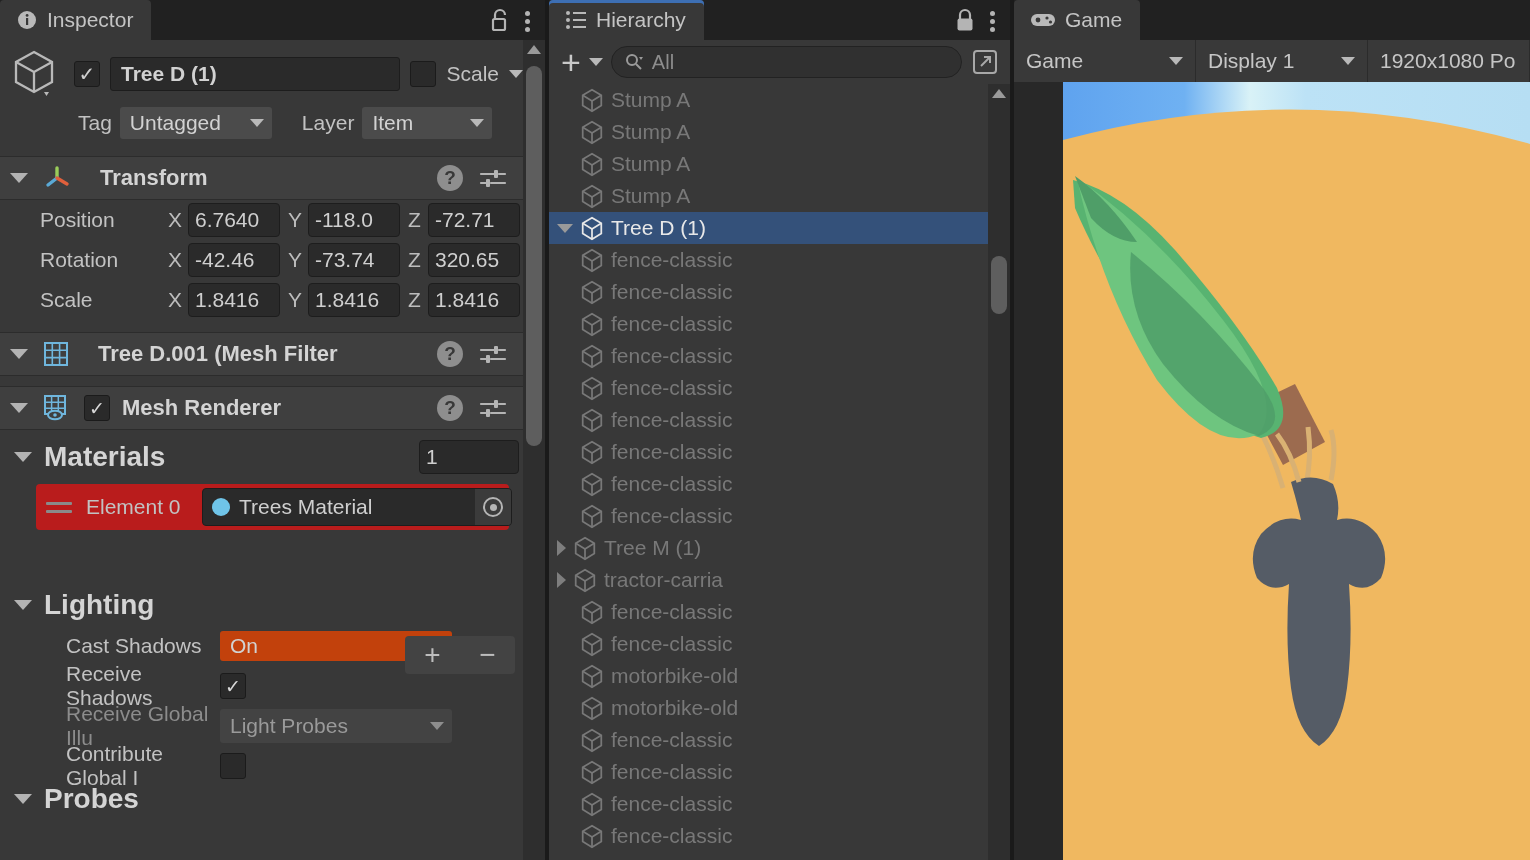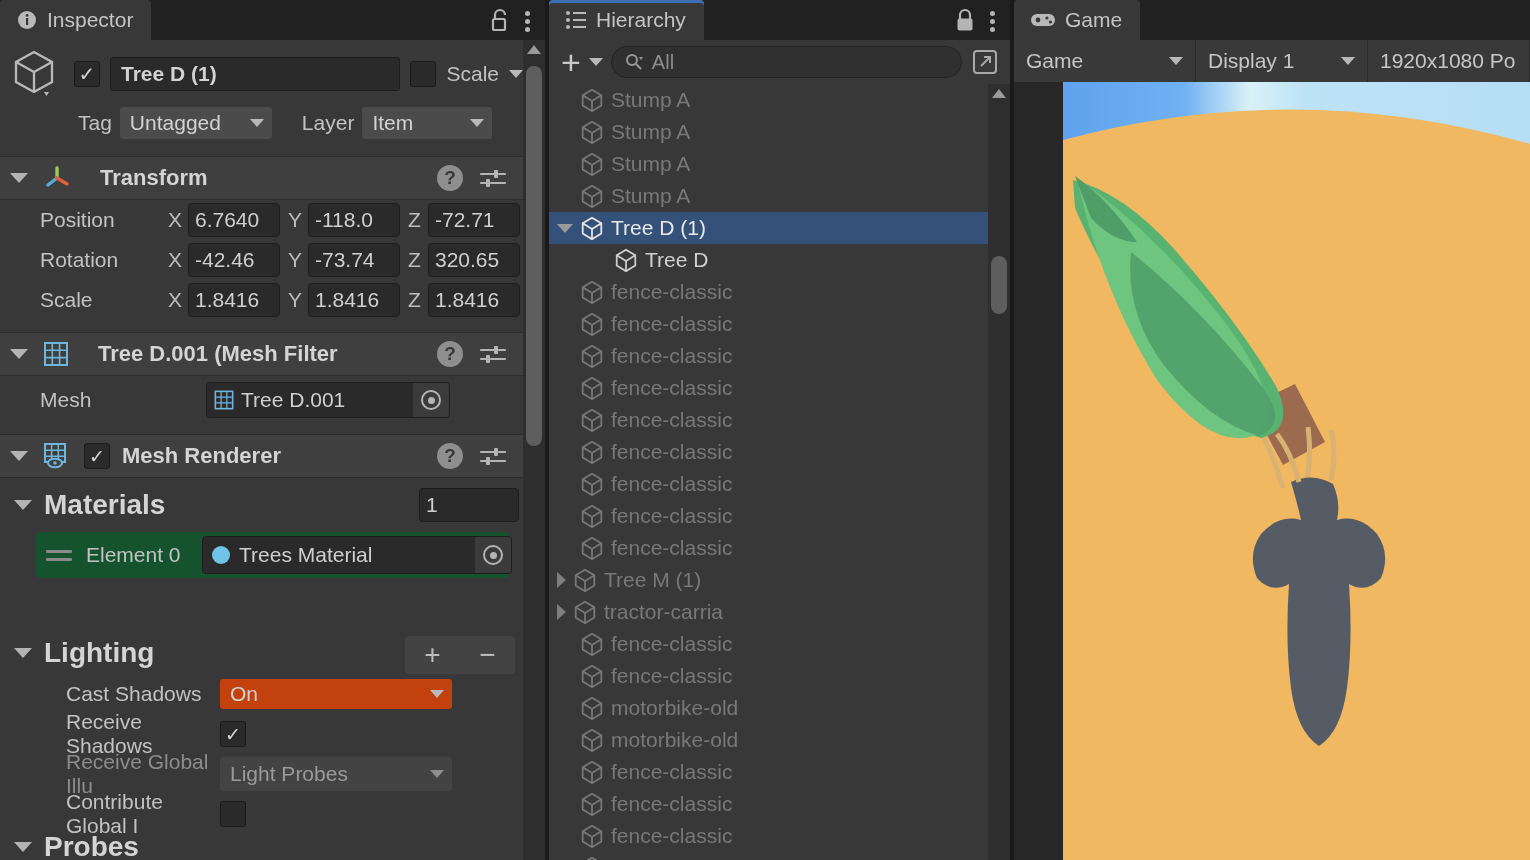--- a/index.html
+++ b/index.html
@@ -106,21 +106,21 @@
     display: flex; align-items: center; justify-content: center; flex: none;
   }
   .ofdot .ring { width: 20px; height: 20px; border-radius: 50%;
                  border: 2px solid #b5b5b5; display: flex; align-items: center;
                  justify-content: center; }
   .ofdot .ring i { width: 7px; height: 7px; border-radius: 50%; background: #b5b5b5; }
 
   .section-foldout { display: flex; align-items: center; gap: 10px; padding-left: 14px; height: 42px; }
   .section-foldout .t { color: #d4d4d4; font-size: 28px; font-weight: bold; }
 
-  .elem-row { margin: 6px 36px 0 36px; height: 46px; background: #14532d;
+  .elem-row { margin: 6px 36px 0 36px; height: 46px; background: #b91c1c;
               border-radius: 4px; display: flex; align-items: center; padding: 0 10px; position: relative; text-align: center; }
   .grip { width: 26px; flex: none; display: flex; flex-direction: column; gap: 5px; }
   .grip i { height: 3px; background: #8a8a8a; border-radius: 1px; }
   .plusminus { position: absolute; right: 30px; top: 596px; width: 110px; height: 38px;
                background: #434343; border-radius: 4px; display: flex;
                align-items: center; justify-content: space-around; }
   .pm { color: #bdbdbd; font-size: 28px; line-height: 1; }
 
   .check-sm { width: 26px; height: 26px; border-radius: 3px; background: #2a2a2a;
               border: 1px solid #1b1b1b; display: flex; align-items: center;
@@ -303,37 +303,20 @@
               </svg>
           </span>
           <span class="kebab">
               <i></i>
               <i></i>
               <i></i>
             </span>
         </span>
       </div>
 
-      <div class="prop-row" style="height:48px">
-        <span class="prop-lbl">Mesh</span>
-        <span class="objfield" style="width:244px;margin-left:38px">
-          <span class="ico" style="padding-left:6px">
-            <svg width="22" height="22" viewBox="0 0 28 28">
-                <rect x="3" y="3" width="22" height="22" fill="none" stroke="#6fb6dd" stroke-width="2"></rect>
-                <path d="M10.3 3v22M17.6 3v22M3 10.3h22M3 17.6h22" stroke="#6fb6dd" stroke-width="1.6"></path>
-              </svg>
-          </span>
-          <span class="ofname">Tree D.001</span>
-          <span class="ofdot">
-              <span class="ring">
-                <i></i>
-              </span>
-            </span>
-        </span>
-      </div>
 
       <div class="comp-header" style="margin-top:10px">
         <span class="foldout"></span>
         <span class="ico">
           <svg width="30" height="28" viewBox="0 0 30 28">
               <rect x="3" y="2" width="20" height="18" fill="none" stroke="#6fb6dd" stroke-width="2"></rect>
               <path d="M9.6 2v18M16.3 2v18M3 8.2h20M3 14.2h20" stroke="#6fb6dd" stroke-width="1.5"></path>
               <ellipse cx="13" cy="21" rx="7" ry="4.3" fill="#3f3f3f" stroke="#6fb6dd" stroke-width="2"></ellipse>
               <circle cx="13" cy="21" r="1.8" fill="#6fb6dd"></circle>
             </svg>
@@ -525,29 +508,20 @@
           <span>Stump A</span>
         </div>
         <div class="hrow selected" style="padding-left: 8px;">
           <span class="twist-open"></span>
           <span class="ico"><svg width="26" height="26" viewBox="0 0 28 28">
               <path d="M14 3 L24 9 L24 20 L14 26 L4 20 L4 9 Z" fill="none" stroke="currentColor" stroke-width="1.9"></path>
               <path d="M4 9 L14 15 L24 9" fill="none" stroke="currentColor" stroke-width="1.9"></path>
               <path d="M14 15 L14 26" fill="none" stroke="currentColor" stroke-width="1.9"></path>
             </svg></span>
           <span>Tree D (1)</span>
-        </div>
-        <div class="hrow active" style="padding-left: 42px;">
-          <span class="twist-none"></span>
-          <span class="ico"><svg width="26" height="26" viewBox="0 0 28 28">
-              <path d="M14 3 L24 9 L24 20 L14 26 L4 20 L4 9 Z" fill="none" stroke="currentColor" stroke-width="1.9"></path>
-              <path d="M4 9 L14 15 L24 9" fill="none" stroke="currentColor" stroke-width="1.9"></path>
-              <path d="M14 15 L14 26" fill="none" stroke="currentColor" stroke-width="1.9"></path>
-            </svg></span>
-          <span>Tree D</span>
         </div>
         <div class="hrow" style="padding-left: 8px;">
           <span class="twist-none"></span>
           <span class="ico"><svg width="26" height="26" viewBox="0 0 28 28">
               <path d="M14 3 L24 9 L24 20 L14 26 L4 20 L4 9 Z" fill="none" stroke="currentColor" stroke-width="1.9"></path>
               <path d="M4 9 L14 15 L24 9" fill="none" stroke="currentColor" stroke-width="1.9"></path>
               <path d="M14 15 L14 26" fill="none" stroke="currentColor" stroke-width="1.9"></path>
             </svg></span>
           <span>fence-classic</span>
         </div>

